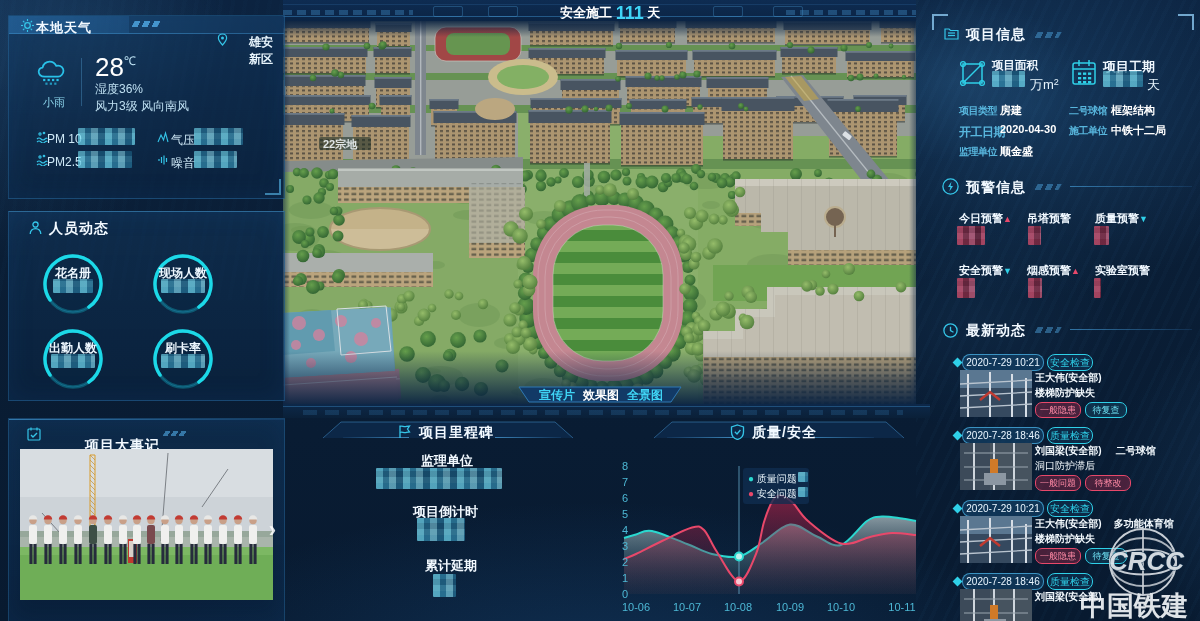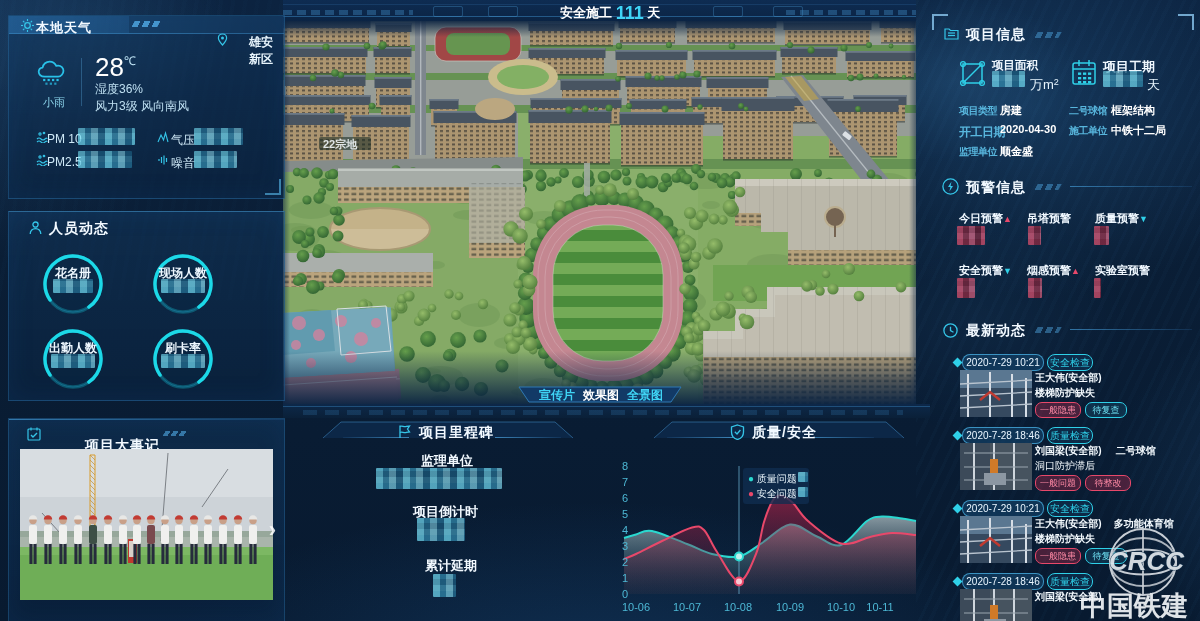--- a/index.html
+++ b/index.html
@@ -850,21 +850,21 @@
     <div class="abs" style="left:0px;top:106px;width:16px;text-align:right;color:#4db8d5;font-size:11px;">4</div>
     <div class="abs" style="left:0px;top:90px;width:16px;text-align:right;color:#4db8d5;font-size:11px;">5</div>
     <div class="abs" style="left:0px;top:74px;width:16px;text-align:right;color:#4db8d5;font-size:11px;">6</div>
     <div class="abs" style="left:0px;top:58px;width:16px;text-align:right;color:#4db8d5;font-size:11px;">7</div>
     <div class="abs" style="left:0px;top:42px;width:16px;text-align:right;color:#4db8d5;font-size:11px;">8</div>
     <div class="abs" style="left:7px;top:183px;width:34px;text-align:center;color:#4db8d5;font-size:11px;">10-06</div>
     <div class="abs" style="left:58px;top:183px;width:34px;text-align:center;color:#4db8d5;font-size:11px;">10-07</div>
     <div class="abs" style="left:109px;top:183px;width:34px;text-align:center;color:#4db8d5;font-size:11px;">10-08</div>
     <div class="abs" style="left:161px;top:183px;width:34px;text-align:center;color:#4db8d5;font-size:11px;">10-09</div>
     <div class="abs" style="left:212px;top:183px;width:34px;text-align:center;color:#4db8d5;font-size:11px;">10-10</div>
-    <div class="abs" style="left:251px;top:183px;width:34px;text-align:center;color:#4db8d5;font-size:11px;">10-11</div>
+    <div class="abs" style="left:273px;top:183px;width:34px;text-align:center;color:#4db8d5;font-size:11px;">10-11</div>
     <div class="abs" style="left:131px;top:50px;width:66px;height:36px;background:rgba(15,45,80,.78);border-radius:3px;"></div>
     <div class="abs" style="left:136px;top:54px;color:#e8f4fb;font-size:10px;white-space:nowrap;"><span style="color:#2ad8d0;">●</span> 质量问题</div>
     <div class="abs" style="left:136px;top:69px;color:#e8f4fb;font-size:10px;white-space:nowrap;"><span style="color:#e8486a;">●</span> 安全问题</div>
     <div class="abs mt" style="left:186px;top:54px;width:10px;height:10px;"></div>
     <div class="abs mt" style="left:186px;top:69px;width:10px;height:10px;"></div>
   </div>
 <div class="panel" style="left:8px;top:15px;width:275px;height:182px;">
     <div class="abs" style="left:0;top:0;width:100%;height:17px;background:linear-gradient(90deg,rgba(45,120,185,.5),rgba(25,70,120,.22));border-bottom:1px solid rgba(70,160,220,.4);"></div>
     <div class="abs" style="left:120px;top:0;width:153px;height:17px;background:rgba(18,52,90,.55);"></div>
     <svg class="abs" style="left:12px;top:3px" width="13" height="13" viewBox="0 0 14 14">

